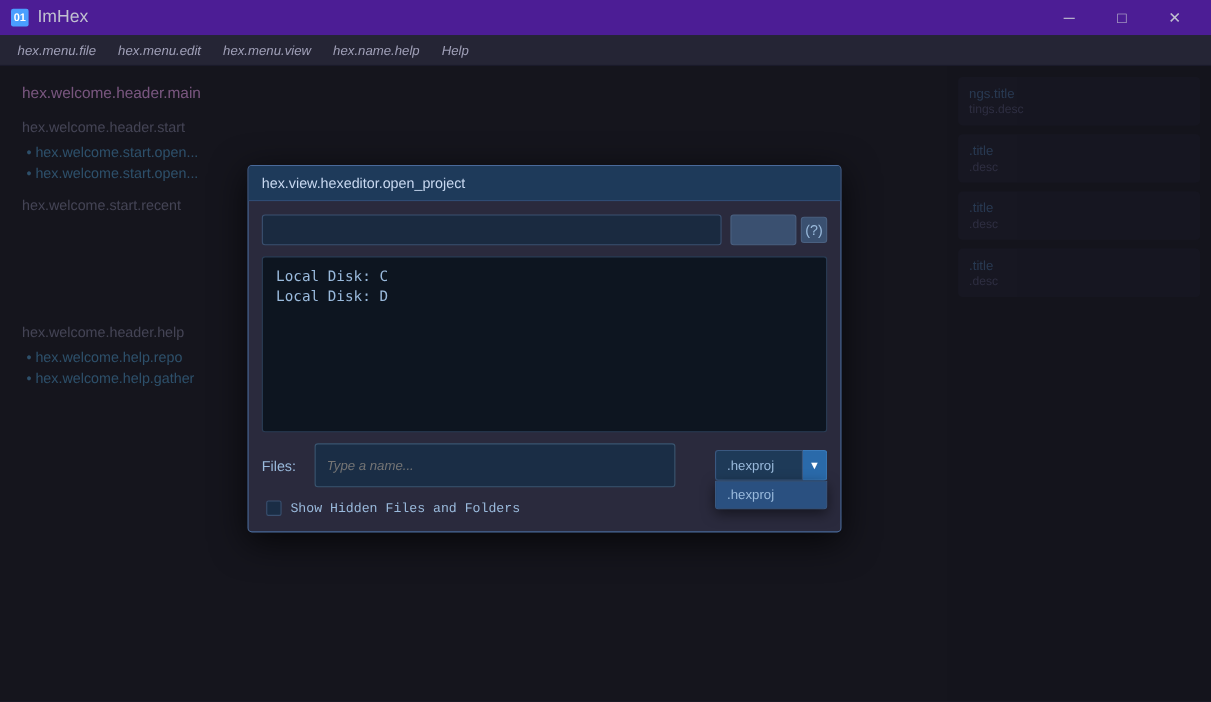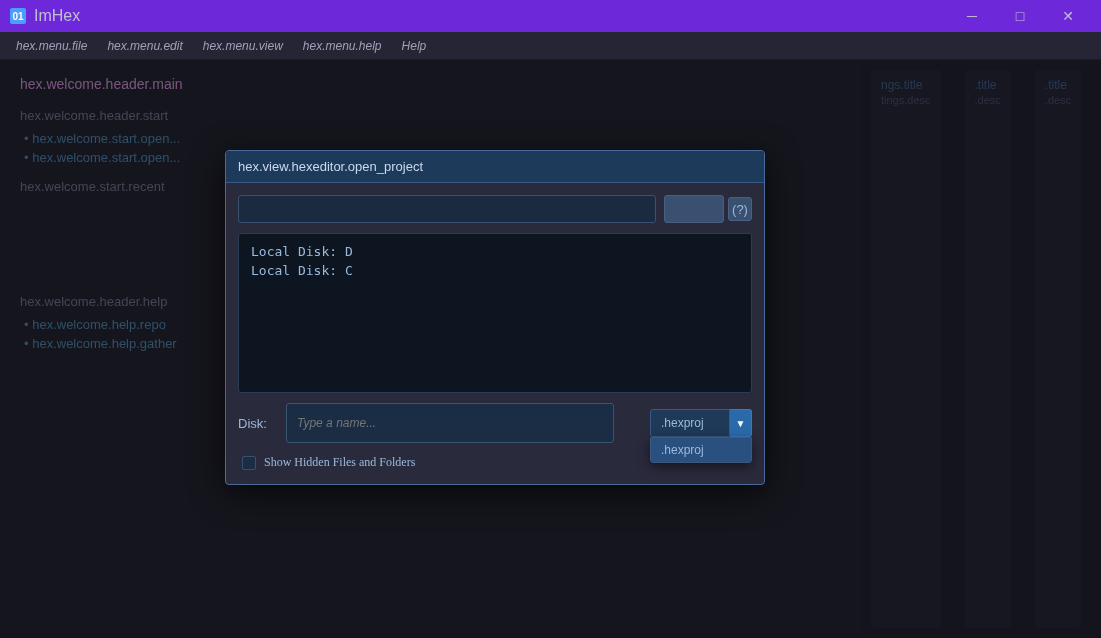--- a/index.html
+++ b/index.html
@@ -10,21 +10,21 @@
       font-family: 'Segoe UI', Arial, sans-serif;
       font-size: 13px;
       color: #c0c0d0;
       overflow: hidden;
       position: relative;
     }
 
     
     .title-bar {
       height: 32px;
-      background: #6d28d9;
+      background: #4c1d95;
       display: flex;
       align-items: center;
       padding: 0 10px;
       user-select: none;
     }
     .title-bar-icon {
       width: 16px;
       height: 16px;
       margin-right: 8px;
       background: #4a9eff;
@@ -103,22 +103,22 @@
       padding-left: 4px;
     }
     .welcome-link::before { content: "• "; }
 
     
     .info-panel {
       width: 240px;
       padding: 10px;
       background: #282838;
       display: flex;
-      flex-direction: row;
-      gap: 24px;
+      flex-direction: column;
+      gap: 8px;
       opacity: 0.7;
     }
     .info-card {
       background: #303048;
       border-radius: 4px;
       padding: 8px 10px;
     }
     .info-card-title {
       color: #6090d0;
       font-size: 12px;
@@ -327,21 +327,21 @@
       height: 14px;
       background: #1a2d45;
       border: 1px solid #3a5070;
       border-radius: 2px;
       display: flex; align-items: center; justify-content: center;
       cursor: pointer;
     }
     .checkbox-label {
       color: #9abadc;
       font-size: 12px;
-      font-family: Liberation Serif, serif;
+      font-family: Liberation Mono, monospace;
     }
   </style>
 </head>
 <body>
 
 <div class="title-bar">
   <div class="title-bar-icon">
     <span>01</span>
   </div>
   <span class="title-bar-text">ImHex</span>
@@ -349,21 +349,21 @@
     <button class="title-btn">─</button>
     <button class="title-btn">□</button>
     <button class="title-btn close">✕</button>
   </div>
 </div>
 
 <div class="menu-bar">
   <span class="menu-item">hex.menu.file</span>
   <span class="menu-item">hex.menu.edit</span>
   <span class="menu-item">hex.menu.view</span>
-  <span class="menu-item">hex.menu.help</span>
+  <span class="menu-item">hex.name.help</span>
   <span class="menu-item">Help</span>
 </div>
 
 <div class="main-content">
 
   <div class="welcome-panel">
     <div class="watermark">⬡</div>
     <div class="welcome-header-main">hex.welcome.header.main</div>
     <div class="welcome-section-header">hex.welcome.header.start</div>
     <a class="welcome-link">hex.welcome.start.open...</a>
@@ -405,26 +405,26 @@
 
       <div class="path-bar">
         <input class="path-input" type="text" value="" style="">
         <div class="path-buttons">
           <button class="path-btn"></button>
           <span class="help-btn">(?)</span>
         </div>
       </div>
 
       <div class="file-browser">
+        <div class="disk-item">Local Disk: C</div>
         <div class="disk-item">Local Disk: D</div>
-        <div class="disk-item">Local Disk: C</div>
       </div>
 
       <div class="open-bar">
-        <span class="open-label">Disk:</span>
+        <span class="open-label">Files:</span>
         <input class="open-input" type="text" placeholder="Type a name..." style="">
         <div class="filter-select-wrapper">
           <select class="filter-select">
             <option>.hexproj</option>
           </select>
           <div class="filter-dropdown-btn">▼</div>
 
           <div class="dropdown-menu">
             <div class="dropdown-option">.hexproj</div>
           </div>

